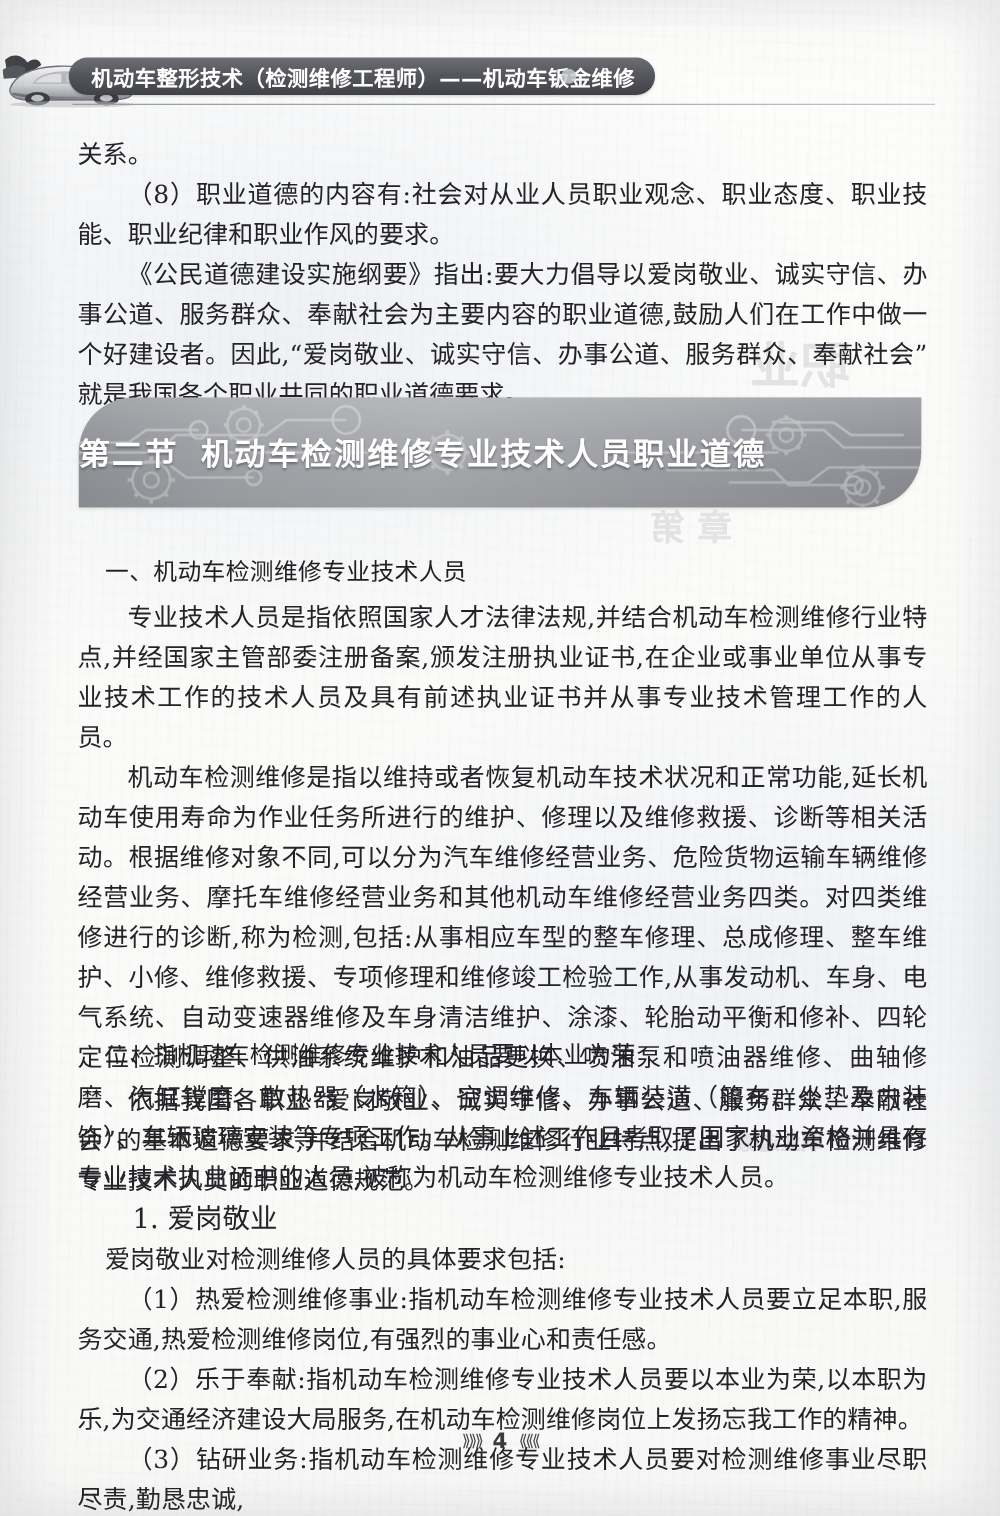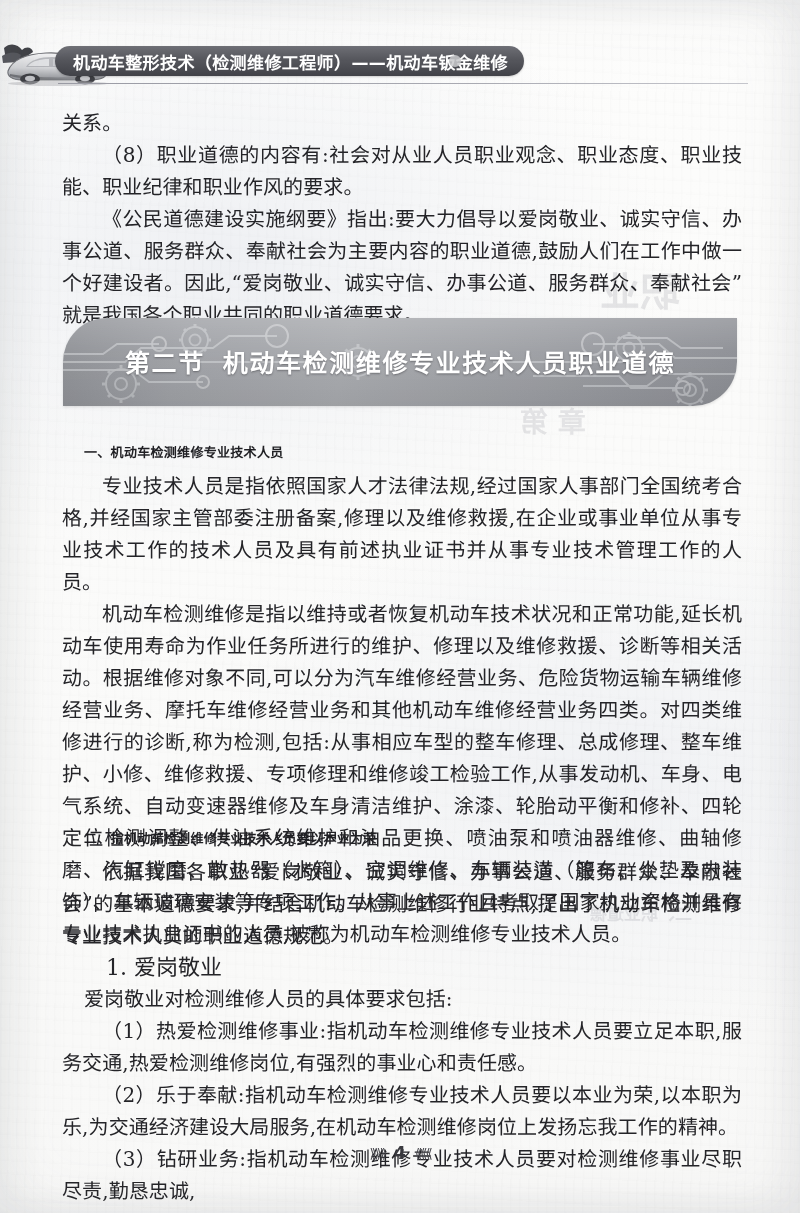--- a/index.html
+++ b/index.html
@@ -146,38 +146,38 @@
     background: linear-gradient(180deg, rgba(255,255,255,0.18) 0%, rgba(255,255,255,0.04) 38%, rgba(0,0,0,0.06) 100%);
     pointer-events: none;
   }
 
   .banner-title {
     position: absolute;
     left: 0;
     right: 0;
     top: 50%;
     transform: translateY(-52%);
-    text-align: center;
+    text-align: left;
     color: #ffffff;
     font-family: "DejaVu Sans", "Liberation Sans", sans-serif;
     font-size: 25px;
     font-weight: 700;
     letter-spacing: 1.6px;
     text-shadow: 0 1px 2px rgba(40,40,45,0.45);
     white-space: nowrap;
   }
 
   .banner-title .gap { display: inline-block; width: 18px; }
 
   
   h3.subhead {
     margin: 0;
     font-family: "DejaVu Sans", "Liberation Sans", sans-serif;
-    font-size: 13px;
-    font-weight: 700;
+    font-size: 19px;
+    font-weight: 400;
     letter-spacing: .3px;
     color: #1f1f23;
   }
 
   .h-indent { padding-left: 22px; }
 
   .numlabel {
     margin: 0;
     font-size: 22px;
     line-height: 31px;
@@ -373,21 +373,21 @@
       </g>
     </svg>
     <div class="banner-sheen"></div>
     <div class="banner-title">
       <span>第二节</span><span class="gap"></span><span>机动车检测维修专业技术人员职业道德</span>
     </div>
   </div>
 
   <div class="content" style="top:442px;">
     <h3 class="subhead h-indent">一、机动车检测维修专业技术人员</h3>
-    <p class="para indent" style="margin-top:9px;">专业技术人员是指依照国家人才法律法规,经过国家人事部门全国统考合格,并经国家主管部委注册备案,修理以及维修救援,在企业或事业单位从事专业技术工作的技术人员及具有前述执业证书并从事专业技术管理工作的人员。</p>
+    <p class="para indent" style="margin-top:9px;">专业技术人员是指依照国家人才法律法规,并结合机动车检测维修行业特点,并经国家主管部委注册备案,颁发注册执业证书,在企业或事业单位从事专业技术工作的技术人员及具有前述执业证书并从事专业技术管理工作的人员。</p>
     <p class="para indent">机动车检测维修是指以维持或者恢复机动车技术状况和正常功能,延长机动车使用寿命为作业任务所进行的维护、修理以及维修救援、诊断等相关活动。根据维修对象不同,可以分为汽车维修经营业务、危险货物运输车辆维修经营业务、摩托车维修经营业务和其他机动车维修经营业务四类。对四类维修进行的诊断,称为检测,包括:从事相应车型的整车修理、总成修理、整车维护、小修、维修救援、专项修理和维修竣工检验工作,从事发动机、车身、电气系统、自动变速器维修及车身清洁维护、涂漆、轮胎动平衡和修补、四轮定位检测调整、供油系统维护和油品更换、喷油泵和喷油器维修、曲轴修磨、汽缸镗磨、散热器（水箱）、空调维修、车辆装潢（篷布、坐垫及内装饰）、车辆玻璃安装等专项工作。从事上述工作且考取了国家执业资格并具有专业技术执业证书的人员,被称为机动车检测维修专业技术人员。</p>
   </div>
 
   <div class="content" style="top:828px;">
     <h3 class="subhead h-indent">二、指机动车检测维修专业技术人员要以本业为荣</h3>
     <p class="para indent" style="margin-top:9px;">依据我国各职业“爱岗敬业、诚实守信、办事公道、服务群众、奉献社会”的基本道德要求,并结合机动车检测维修行业特点,提出了机动车检测维修专业技术人员的职业道德规范。</p>
     <p class="numlabel">1. 爱岗敬业</p>
     <p class="para" style="padding-left:22px;">爱岗敬业对检测维修人员的具体要求包括:</p>
     <p class="para indent">（1）热爱检测维修事业:指机动车检测维修专业技术人员要立足本职,服务交通,热爱检测维修岗位,有强烈的事业心和责任感。</p>
     <p class="para indent">（2）乐于奉献:指机动车检测维修专业技术人员要以本业为荣,以本职为乐,为交通经济建设大局服务,在机动车检测维修岗位上发扬忘我工作的精神。</p>

